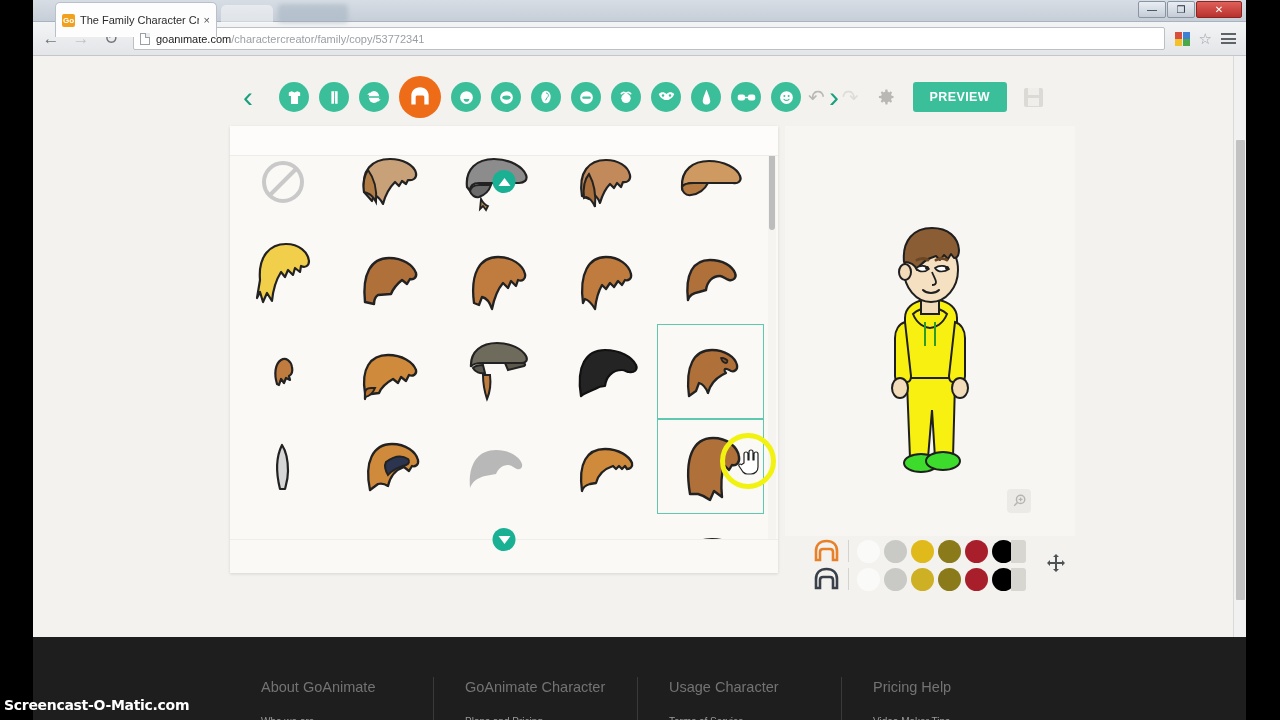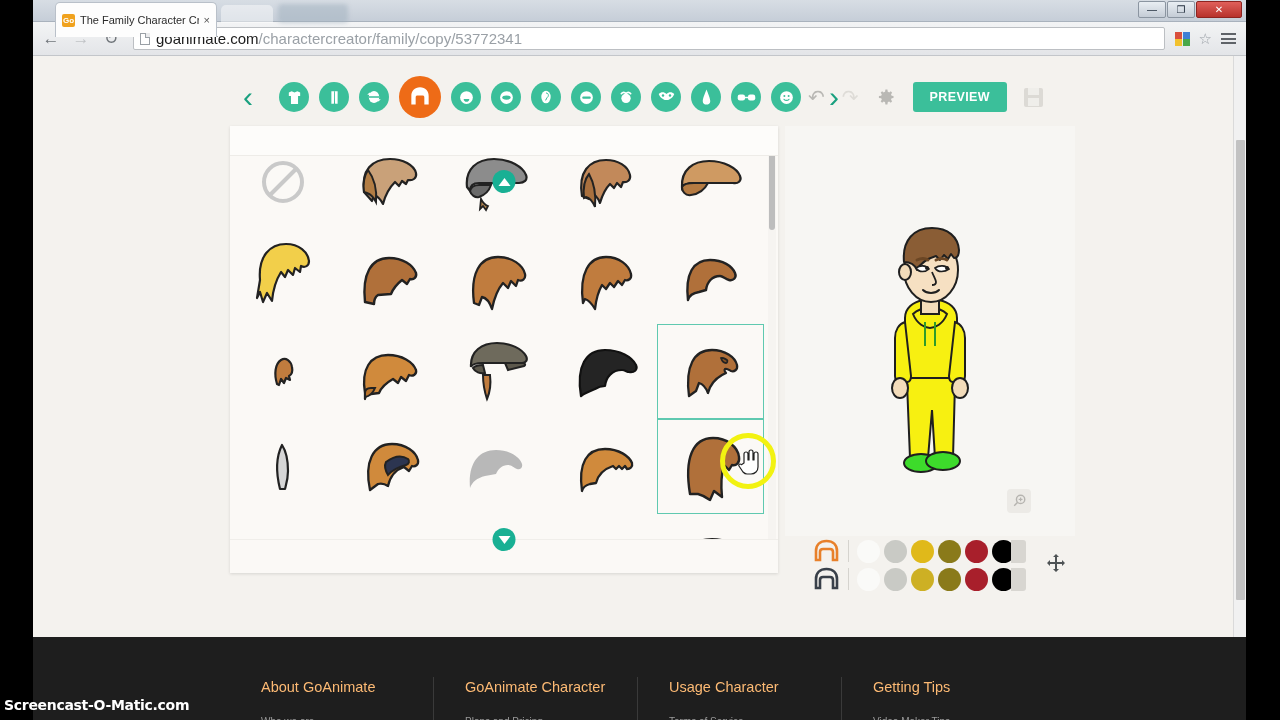--- a/index.html
+++ b/index.html
@@ -70,21 +70,21 @@
     flex: 1; height: 23px; background: #fff; border: 1px solid #bcbfc3;
     border-radius: 2px; display: flex; align-items: center; gap: 6px;
     padding: 0 6px; margin-left: 2px;
   }
   .page-ico {
     width: 10px; height: 12px; border: 1px solid #9aa0a6; background: #fff;
     position: relative; flex: none;
   }
   .page-ico:after{ content:""; position:absolute; right:-1px; top:-1px; width:4px;height:4px;
     background:#e9eaec; border-left:1px solid #9aa0a6; border-bottom:1px solid #9aa0a6;}
-  .url { font-size: 15px; color: #9aa0a6; white-space: nowrap; }
+  .url { font-size: 11px; color: #9aa0a6; white-space: nowrap; }
   .url b { color: #1c1c1c; font-weight: normal; }
   .navright { display: flex; align-items: center; gap: 9px; padding-right: 2px; }
   .ext-ico { width: 15px; height: 14px; position: relative; }
   .ext-ico i { position: absolute; width: 7px; height: 7px; display: block; }
   .star { font-size: 15px; color: #9aa0a6; }
   .hamburger { display: flex; flex-direction: column; gap: 2.5px; }
   .hamburger span { display: block; width: 15px; height: 2px; background: #5f6368; }
 
   
   .viewport { position: relative; height: 581px; background: #fff; overflow: hidden; }
@@ -217,21 +217,21 @@
     position: absolute; left: 33px; top: 637px; width: 1213px; height: 83px;
     background: #1e1e1e;
   }
   .foot-cols {
     position: absolute; left: 196px; top: 42px; display: flex;
   }
   .foot-col { width: 204px; padding-left: 32px; position: relative; }
   .foot-col + .foot-col:before {
     content:""; position:absolute; left:0; top:-2px; width:1px; height:48px; background:#3a3a3a;
   }
-  .foot-h { font-size: 14.5px; color: #fdba74; margin-bottom: 21px; white-space: nowrap; }
+  .foot-h { font-size: 14.5px; color: #737373; margin-bottom: 21px; white-space: nowrap; }
   .foot-l { font-size: 10px; color: #9a9a9a; white-space: nowrap; }
 
   .watermark {
     position: absolute; left: 4px; top: 697px; font-size: 14px;
     font-weight: bold; color: #fff; letter-spacing: -.3px;
     font-family: "DejaVu Sans", sans-serif;
   }
   .blackbar-l { position: absolute; left: 0; top: 0; width: 33px; height: 720px; background: #000; }
   .blackbar-r { position: absolute; left: 1246px; top: 0; width: 34px; height: 720px; background: #000; }
 </style>
@@ -682,20 +682,20 @@
       </div>
       <div class="foot-col">
         <div class="foot-h">GoAnimate Character</div>
         <div class="foot-l">Plans and Pricing</div>
       </div>
       <div class="foot-col">
         <div class="foot-h">Usage Character</div>
         <div class="foot-l">Terms of Service</div>
       </div>
       <div class="foot-col">
-        <div class="foot-h">Getting Tips</div>
+        <div class="foot-h">Pricing Help</div>
         <div class="foot-l">Video Maker Tips</div>
       </div>
     </div>
   </div>
 
   <div class="watermark">Screencast-O-Matic.com</div>
 </div>
 
 </body></html>

